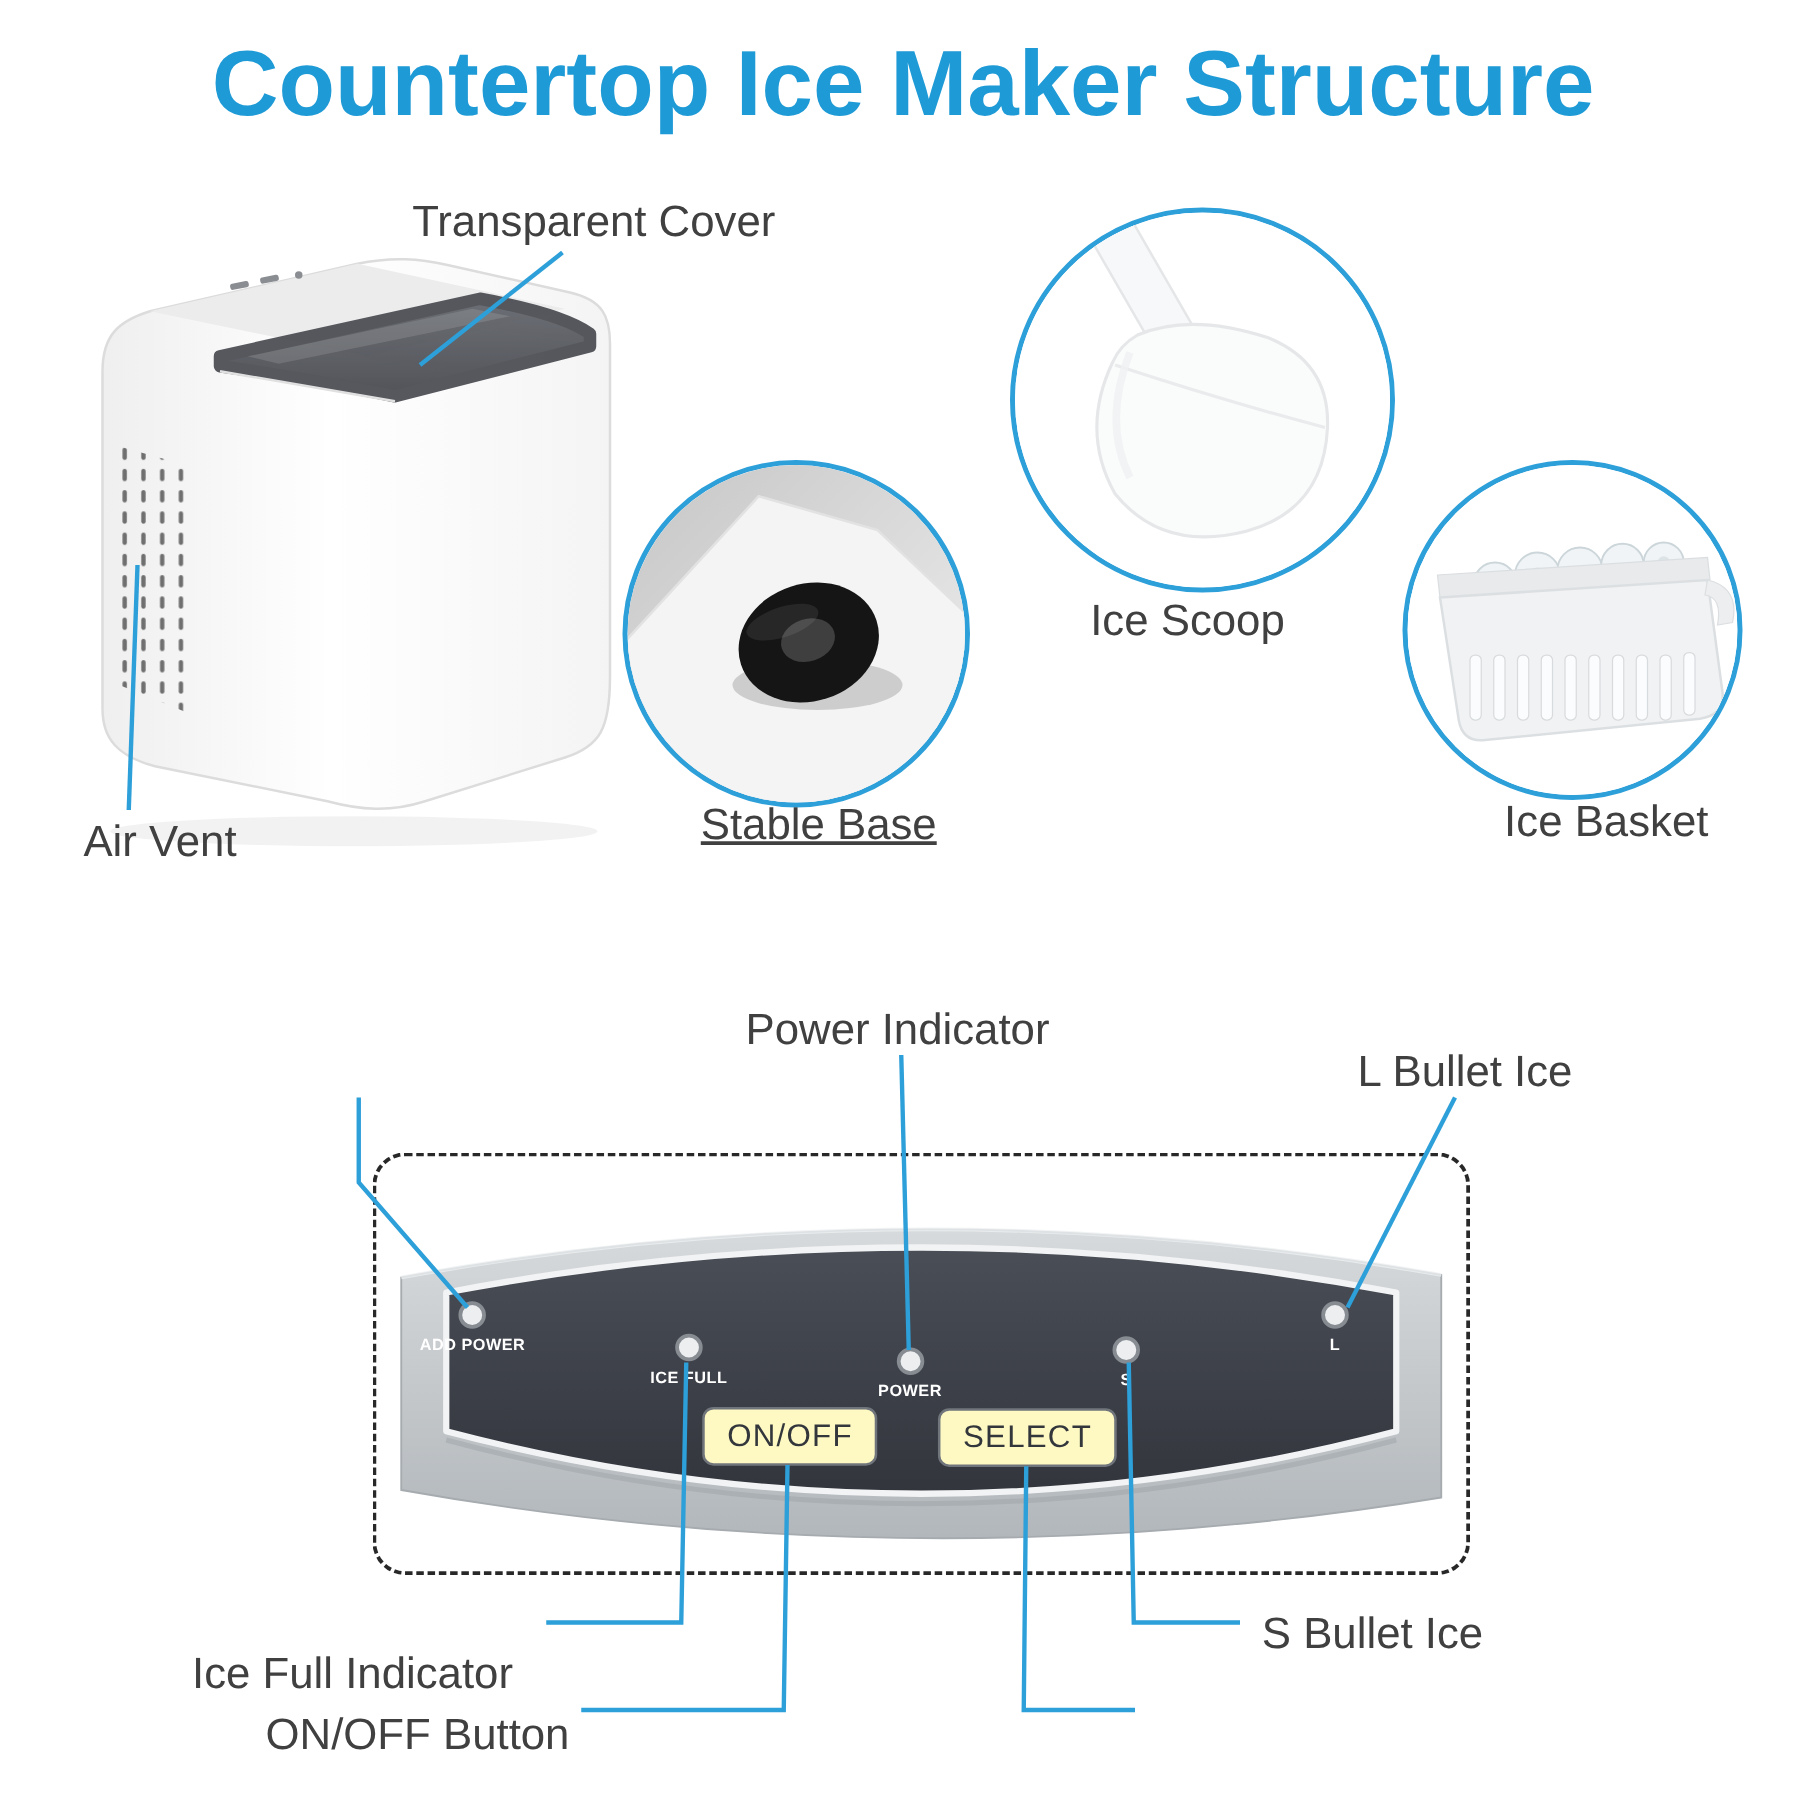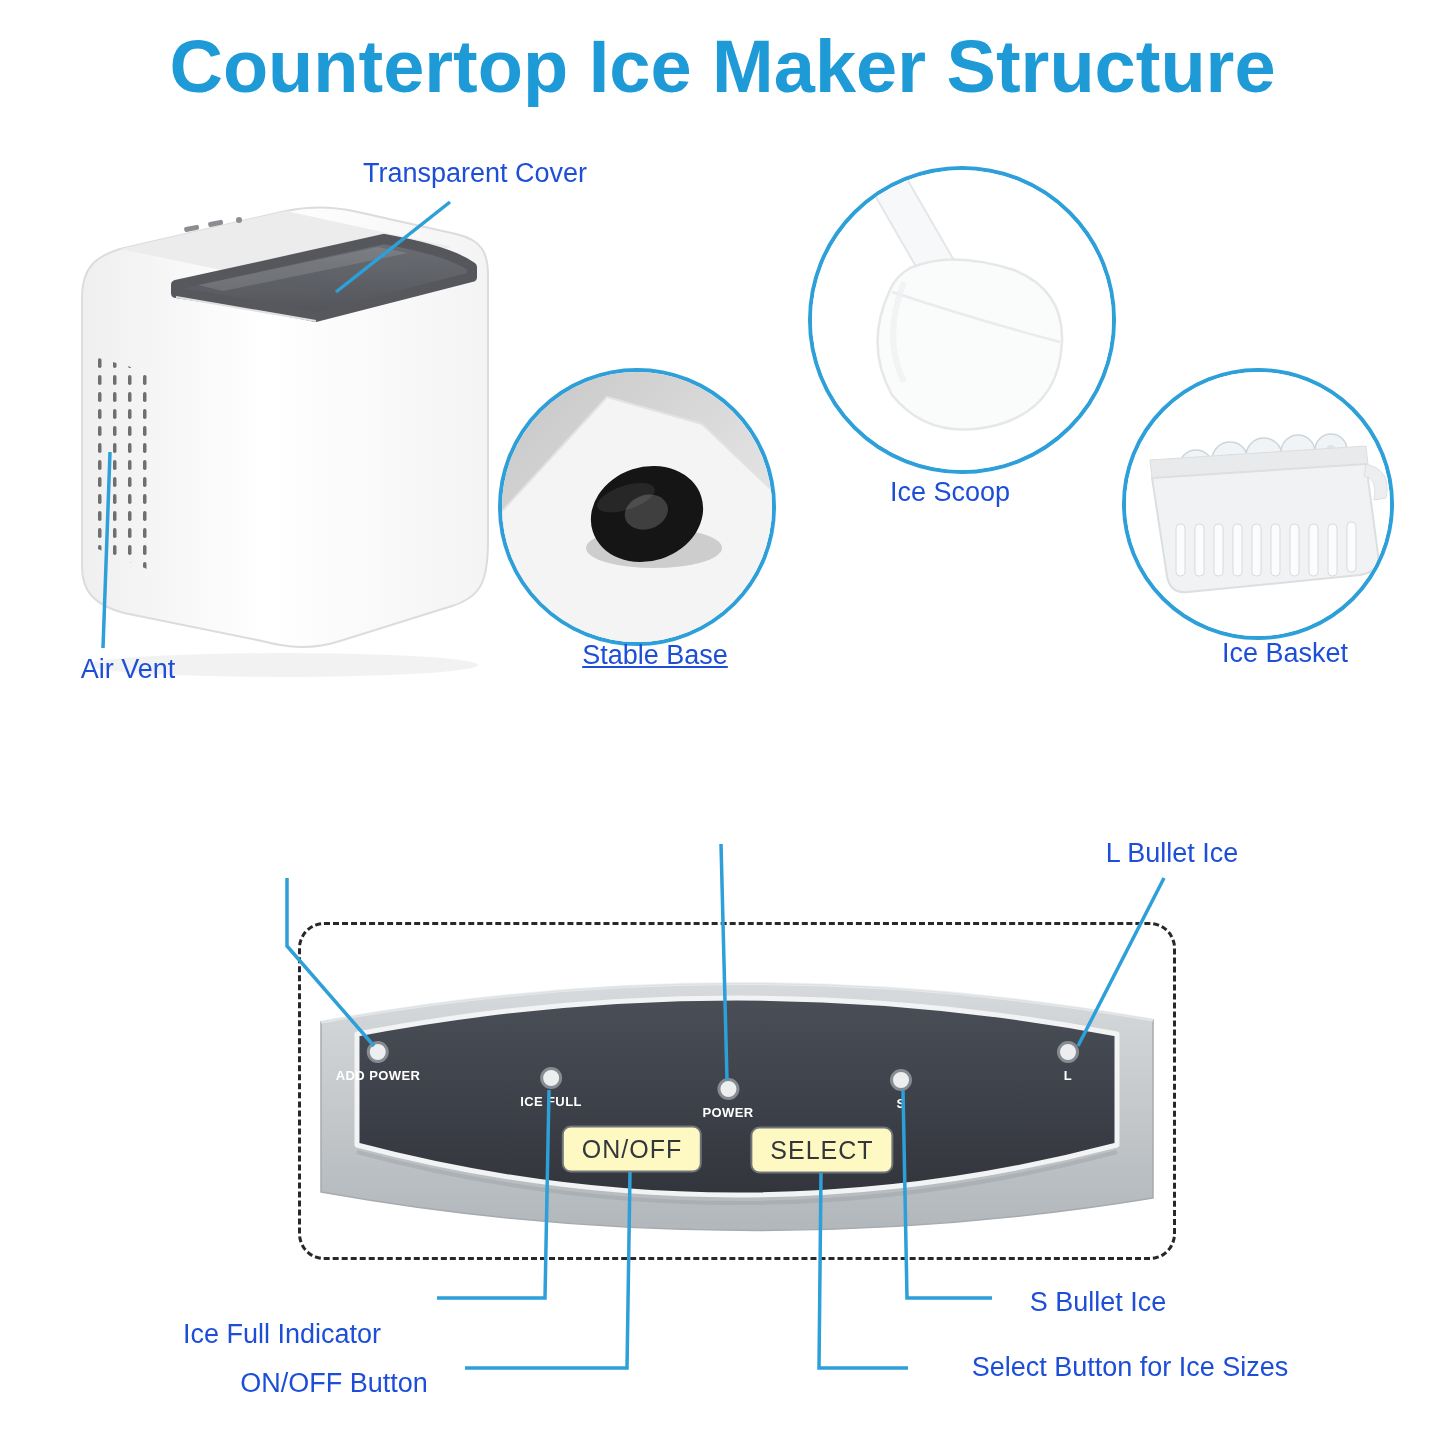--- a/index.html
+++ b/index.html
@@ -1,19 +1,19 @@
 <!DOCTYPE html>
 <html><head>
 <meta charset="utf-8">
 <style>
   html,body{margin:0;padding:0;background:#fff;}
   body{font-family:"Liberation Sans",sans-serif;}
   .stage{position:relative;width:1445px;height:1445px;background:#fff;overflow:hidden;}
   .title{position:absolute;left:50%;top:24px;transform:translateX(-50%);font-size:74px;font-weight:bold;color:#1e9ad6;white-space:nowrap;z-index:40;}
-  .callout{position:absolute;transform:translateX(-50%);font-size:27px;color:#1d4ed8;white-space:nowrap;z-index:40;}
+  .callout{position:absolute;transform:translateX(-50%);font-size:35px;color:#404040;white-space:nowrap;z-index:40;}
   .inset{position:absolute;border-radius:50%;border:4px solid #2d9fd9;overflow:hidden;background:#fff;z-index:20;}
   .inset svg{display:block;}
   .machine-svg{position:absolute;left:48px;top:185px;z-index:10;}
   .dashed-box{position:absolute;left:298px;top:922px;width:872px;height:332px;border:3px dashed #282828;border-radius:26px;z-index:14;}
   .panel-svg{position:absolute;left:305px;top:932px;z-index:16;}
   .ind{position:absolute;transform:translateX(-50%);display:flex;flex-direction:column;align-items:center;gap:5px;z-index:30;}
   .dot{width:16px;height:16px;border-radius:50%;background:#eceef0;border:3px solid #878c92;}
   .ind-label{color:#fff;font-size:13px;font-weight:bold;letter-spacing:.4px;white-space:nowrap;}
   .pbtn{position:absolute;transform:translate(-50%,-50%);background:#fef9c3;border:2px solid #70757b;border-radius:9px;color:#33373c;font-size:25px;padding:7px 18px;letter-spacing:1px;white-space:nowrap;z-index:30;}
   .lines{position:absolute;left:0;top:0;z-index:50;pointer-events:none;}
@@ -162,25 +162,25 @@
   </div>
 
   <div class="pbtn" style="left:632px;top:1149px;">ON/OFF</div>
   <div class="pbtn" style="left:822px;top:1150px;">SELECT</div>
 
   <div class="callout" style="left:475px;top:158px;">Transparent Cover</div>
   <div class="callout" style="left:128px;top:654px;">Air Vent</div>
   <div class="callout" style="left:655px;top:640px;text-decoration:underline;">Stable Base</div>
   <div class="callout" style="left:950px;top:477px;">Ice Scoop</div>
   <div class="callout" style="left:1285px;top:638px;">Ice Basket</div>
+  <div class="callout" style="left:718px;top:804px;">Power Indicator</div>
   <div class="callout" style="left:1172px;top:838px;">L Bullet Ice</div>
   <div class="callout" style="left:282px;top:1319px;">Ice Full Indicator</div>
   <div class="callout" style="left:334px;top:1352px;margin-top:16px;">ON/OFF Button</div>
   <div class="callout" style="left:1098px;top:1287px;">S Bullet Ice</div>
-  <div class="callout" style="left:1130px;top:1352px;">Select Button for Ice Sizes</div>
 
   <svg class="lines" width="1445" height="1445" viewBox="0 0 1445 1445">
     <g stroke="#2d9fd9" stroke-width="3.5" fill="none">
       <polyline points="450,202 336,292"></polyline>
       <polyline points="110,452 103,648"></polyline>
       <polyline points="287,878 287,946 374,1046"></polyline>
       <polyline points="721,844 727,1080"></polyline>
       <polyline points="1164,878 1078,1046"></polyline>
       <polyline points="549,1090 545,1298 437,1298"></polyline>
       <polyline points="630,1172 627,1368 465,1368"></polyline>

